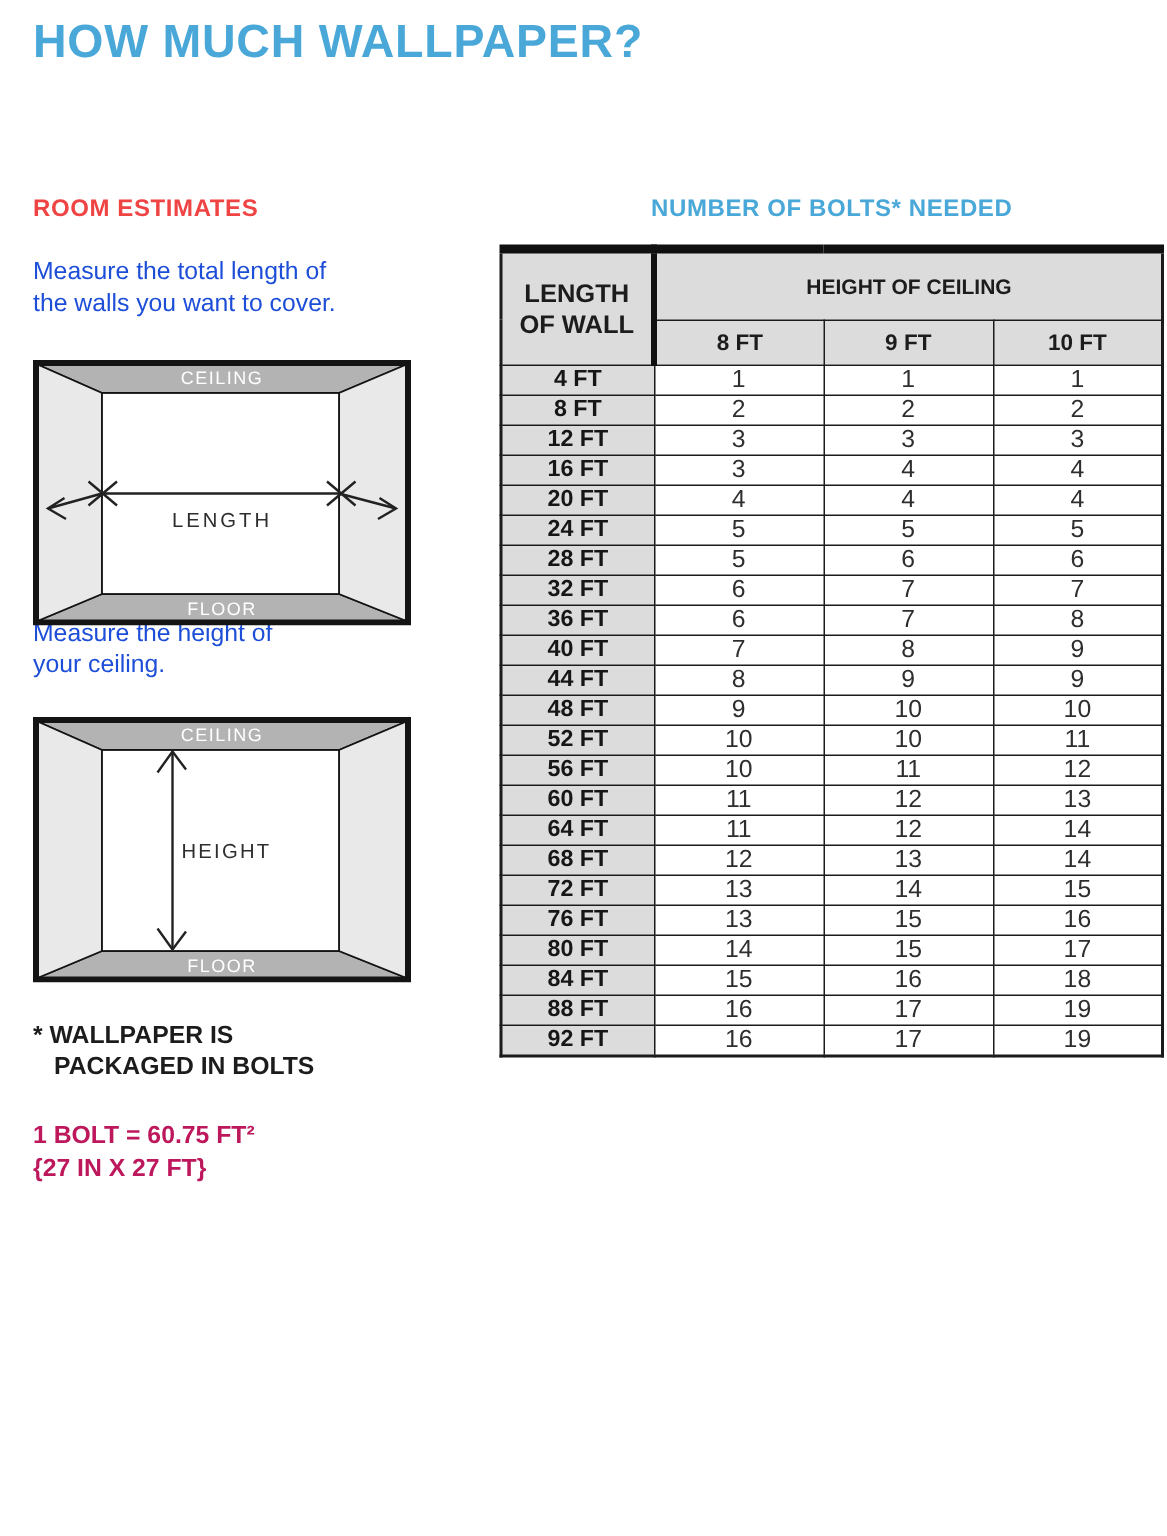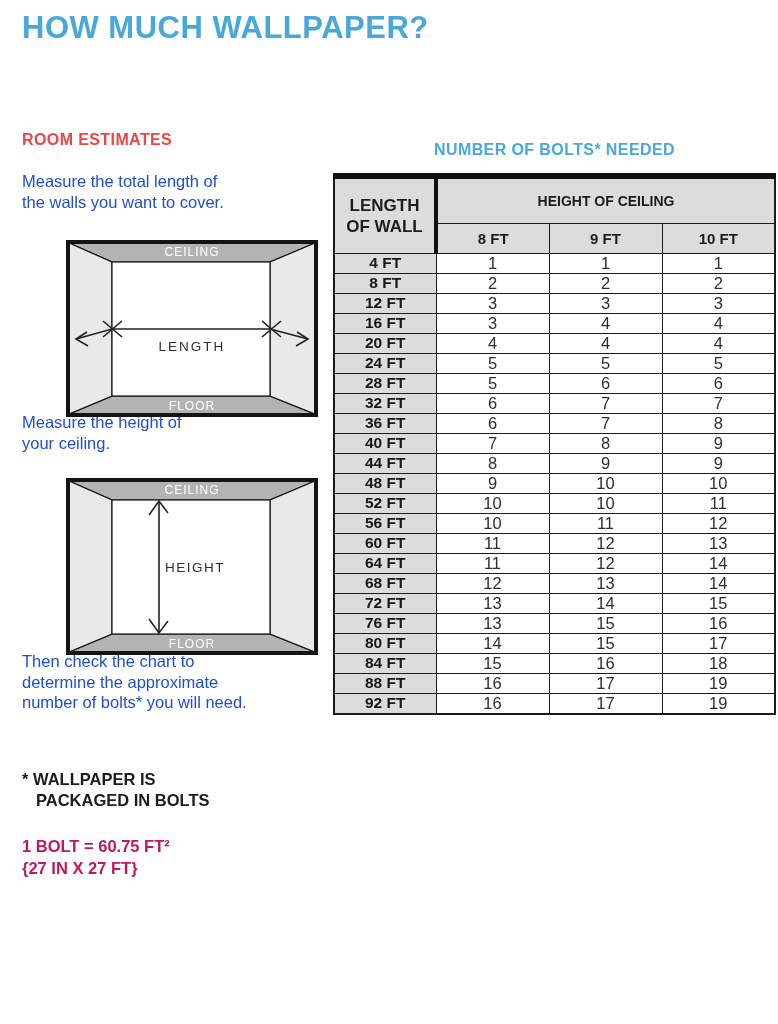--- a/index.html
+++ b/index.html
@@ -7,39 +7,39 @@
   body {
     width:778px; height:1024px; background:#ffffff;
     font-family:"Liberation Sans", sans-serif;
     position:relative; overflow:hidden;
   }
   .page-title {
     position:absolute; left:22px; top:10px; margin:0;
     font-size:31px; font-weight:bold; color:#4AA8D9; letter-spacing:0.5px;
   }
   .left-col { position:absolute; left:22px; top:124px; width:300px; }
-  .right-col { position:absolute; left:333px; top:134px; width:443px; }
+  .right-col { position:absolute; left:333px; top:124px; width:443px; }
 
   .section-heading {
     margin:7px 0 0 0; font-size:16px; font-weight:bold;
     color:#ef4444; letter-spacing:0.4px;
   }
   .table-heading {
     margin:7px 0 0 0; font-size:16px; font-weight:bold;
     color:#4AA8D9; letter-spacing:0.4px; text-align:center;
   }
   .instruction {
     margin:0; font-size:16.5px; line-height:20.5px; color:#1d4ed8;
     white-space:pre-line;
   }
   .inst-1 { margin-top:22px; }
   .inst-2 { margin-top:26px; }
   .inst-3 { margin-top:27px; }
 
-  .diagram { position:relative; width:252px; height:146px;margin-left:44px; }
+  .diagram { position:relative; width:252px; height:146px; }
   .diag-1 { margin-top:28px; }
   .diag-2 { margin-top:25px; }
 
   .footnote {
     margin:56px 0 0 0; font-size:16.5px; line-height:21px; font-weight:bold;
     color:#1c1c1c; white-space:pre-line; padding-left:14px; text-indent:-14px;
   }
   .bolt-info {
     margin:24px 0 0 0; font-size:16.5px; line-height:22px; font-weight:bold;
     color:#be185d; white-space:pre-line;
@@ -130,23 +130,20 @@
         <line x1="93" y1="23" x2="93" y2="155"></line>
         <path d="M83,37 L93,23 L102,35"></path>
         <path d="M83,141 L93,155 L102,143"></path>
       </g>
       <text x="126" y="16" text-anchor="middle" font-size="12" letter-spacing="1" fill="#ffffff">CEILING</text>
       <text x="126" y="170" text-anchor="middle" font-size="12" letter-spacing="1" fill="#ffffff">FLOOR</text>
       <text x="129" y="94" text-anchor="middle" font-size="13.5" letter-spacing="1.5" fill="#2e2e2e">HEIGHT</text>
     </svg>
   </div>
 
-  <p class="instruction inst-3">Then check the chart to
-determine the approximate
-number of bolts* you will need.</p>
 
   <p class="footnote">* WALLPAPER IS
 PACKAGED IN BOLTS</p>
 
   <p class="bolt-info">1 BOLT = 60.75 FT²
 {27 IN X 27 FT}</p>
 </div>
 
 <div class="right-col">
   <h2 class="table-heading">NUMBER OF BOLTS* NEEDED</h2>

